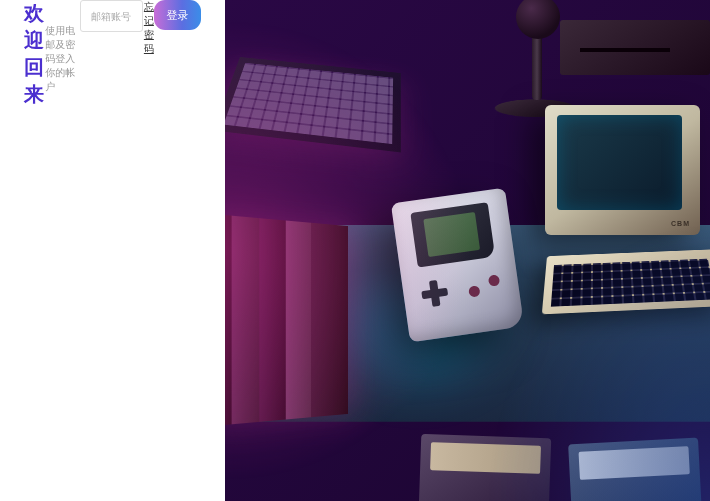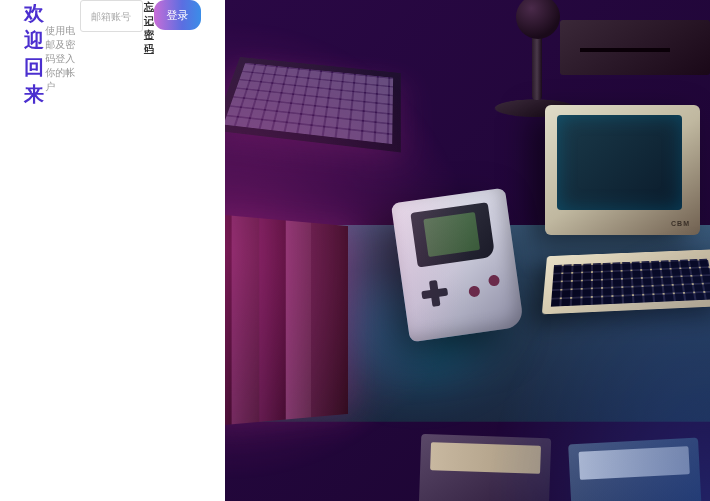--- a/index.html
+++ b/index.html
@@ -48,21 +48,20 @@
     .input-field::placeholder {
       color: #aaaaaa;
     }
     .forgot-link {
       text-align: right;
       font-size: 10px;
       color: #333333;
       text-decoration: underline;
       margin-bottom: 14px;
       cursor: pointer;
-      font-weight: bold;
     }
     .login-btn {
       width: 100%;
       height: 30px;
       border: none;
       border-radius: 11px;
       background: linear-gradient(90deg, #c86dd7 0%, #5b6ee1 60%, #3b8de8 100%);
       color: #ffffff;
       font-size: 11px;
       cursor: pointer;

